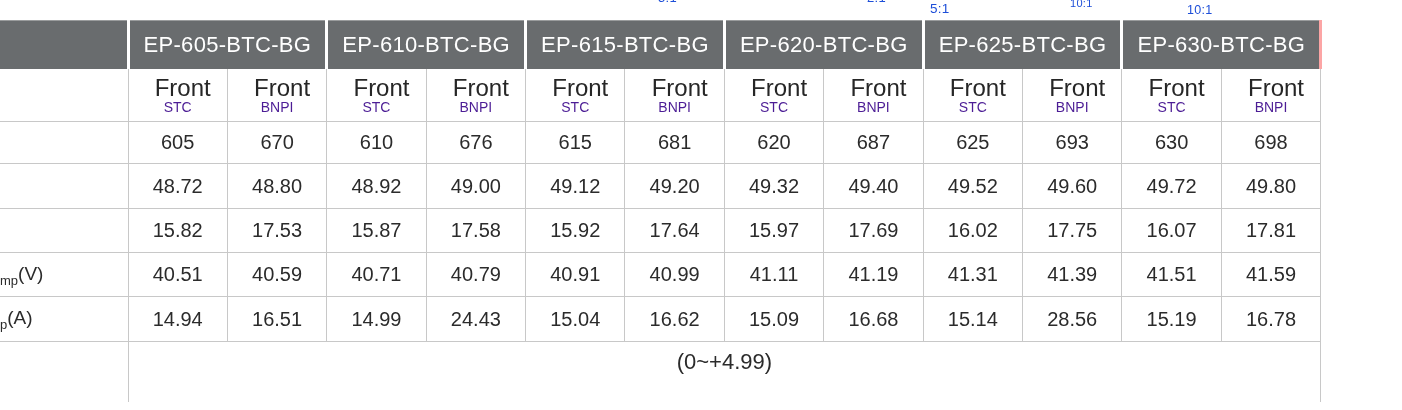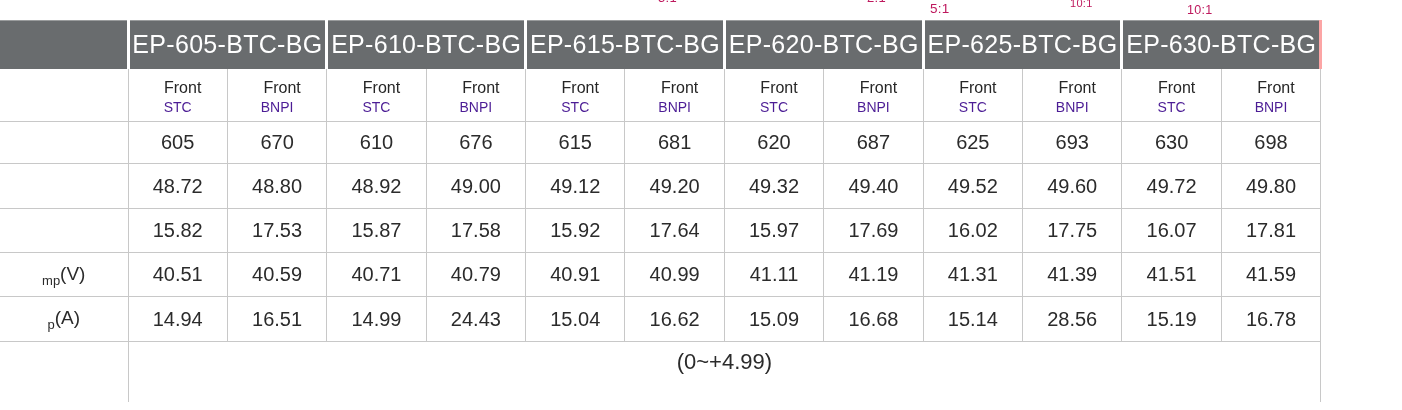--- a/index.html
+++ b/index.html
@@ -6,53 +6,53 @@
   body{
     width:1402px;height:410px;background:#ffffff;
     font-family:"Liberation Sans", sans-serif;
     color:#2d2d2d;
   }
   .stage{
     position:relative;width:1402px;height:410px;overflow:hidden;background:#fff;
   }
   
   .top-frag{
-    position:absolute;font-size:13px;color:#be185d;white-space:nowrap;
+    position:absolute;font-size:13px;color:#1d4ed8;white-space:nowrap;
     letter-spacing:0.3px;
   }
   
   table.spec{
     position:absolute;left:0;top:20px;width:1321px;
     border-collapse:collapse;table-layout:fixed;
   }
   col.c-label{width:128px;}
   col.c-data{width:99.4px;}
   td{padding:0;vertical-align:middle;}
   
   tr.model-row{height:48px;}
   tr.model-row td{
     background:#696c6e;color:#ffffff;text-align:center;
-    font-size:25px;letter-spacing:0.3px;
+    font-size:22px;letter-spacing:0.3px;
     border-right:3px solid #ffffff;border-top:1px solid #9a9c9d;
   }
   tr.model-row td:last-child{border-right:3px solid #fca5a5;}
   
   tr.cond-row{height:53px;}
   tr.cond-row td{
     border:1px solid #c8c8c8;border-top:none;text-align:center;background:#fff;
   }
   tr.cond-row td.lbl{border-left:none;}
-  .front-line{font-size:16px;line-height:22px;color:#262626;margin-top:2px;padding-left:10px;}
+  .front-line{font-size:24px;line-height:22px;color:#262626;margin-top:2px;padding-left:10px;}
   .cond-line{font-size:14px;line-height:16px;color:#4c1d95;}
   
   tr.data-row td{
     border:1px solid #c8c8c8;text-align:center;background:#fff;
     font-size:20px;color:#2b2b2b;
   }
-  tr.data-row td.lbl{border-left:none;text-align:center;margin-top:16px;}
+  tr.data-row td.lbl{border-left:none;text-align:left;margin-top:16px;}
   tr.r1{height:42px;} tr.r2{height:45px;} tr.r3{height:44px;}
   tr.r4{height:44px;} tr.r5{height:45px;} tr.r6{height:42px;}
   tr.partial-row{height:60px;}
   tr.partial-row td{
     border:1px solid #c8c8c8;border-bottom:none;background:#fff;
     text-align:center;vertical-align:top;font-size:22px;color:#2b2b2b;
   }
   tr.partial-row td.lbl{border-left:none;}
   tr.partial-row td.merged{padding-top:7px;}
   

